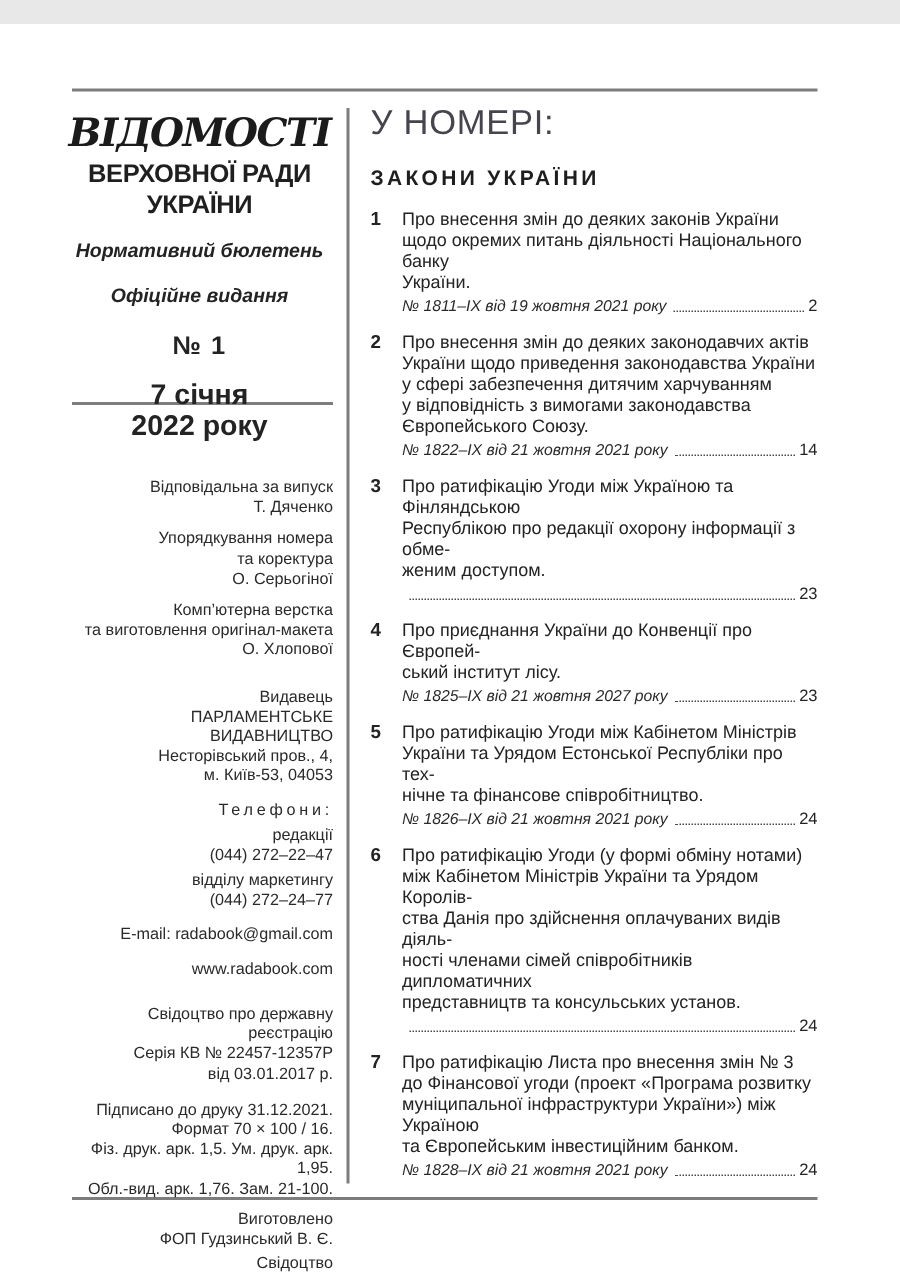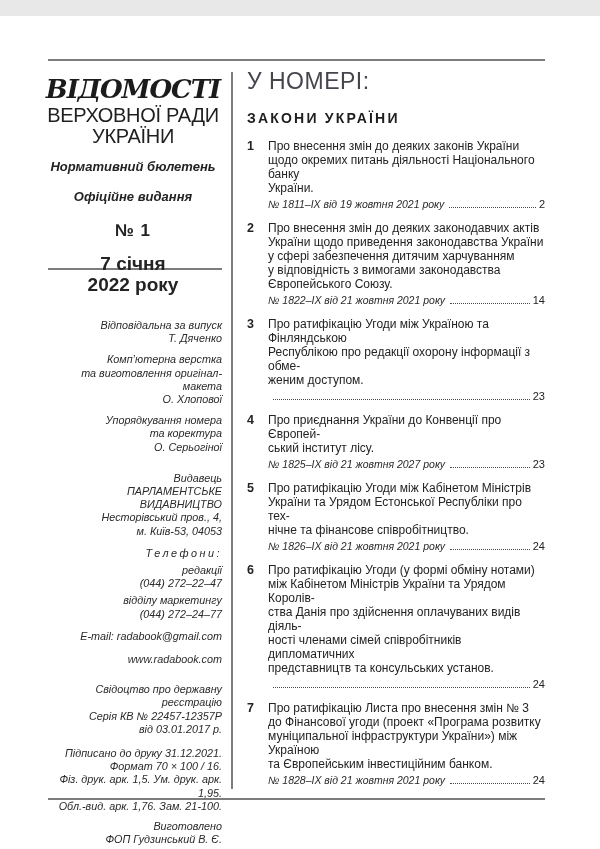--- a/index.html
+++ b/index.html
@@ -17,28 +17,28 @@
 
   .ml{white-space:pre-line;}
 
   
   .left-col{position:absolute;left:44px;top:52px;width:178px;}
   .masthead{text-align:center;}
   .mast-title{
     font-family:"DejaVu Serif",serif;font-style:italic;font-weight:bold;
     font-size:26px;letter-spacing:-1px;margin-top:6px;color:#1b1b1b;
   }
-  .mast-org{font-weight:normal;font-size:20px;line-height:19px;letter-spacing:-0.3px;margin-top:2px;color:#1f1f1f;}
+  .mast-org{font-weight:bold;font-size:17px;line-height:19px;letter-spacing:-0.3px;margin-top:2px;color:#1f1f1f;}
   .mast-bulletin{font-weight:bold;font-style:italic;font-size:13px;margin-top:13px;}
   .mast-edition{font-weight:bold;font-style:italic;font-size:13px;margin-top:15px;}
   .mast-issue{font-weight:bold;font-size:17px;margin-top:17px;letter-spacing:1px;}
   .mast-date{font-weight:bold;font-size:19px;line-height:21px;margin-top:12px;}
 
   .imprint{margin-top:24px;text-align:right;font-size:10.8px;line-height:13.2px;color:#2a2a2a;}
-  .imprint .blk{margin-top:8px;font-style:italic;}
+  .imprint .blk{margin-top:8px;}
   .blk-responsible{margin-top:0 !important;}
   .blk-publisher{margin-top:18px !important;}
   .blk-phones-label{letter-spacing:2.5px;margin-top:9px !important;}
   .blk-phone{margin-top:4px !important;}
   .blk-email{margin-top:9px !important;}
   .blk-website{margin-top:10px !important;}
   .blk-registration{margin-top:17px !important;}
   .blk-print{margin-top:11px !important;}
   .blk-made{margin-top:7px !important;}
   .blk-cert{margin-top:3px !important;}
@@ -76,26 +76,26 @@
       <div class="mast-bulletin">Нормативний бюлетень</div>
       <div class="mast-edition">Офіційне видання</div>
       <div class="mast-issue">№ 1</div>
       <div class="mast-date ml">7 січня
 2022 року</div>
     </div>
 
     <div class="imprint">
       <div class="blk blk-responsible ml">Відповідальна за випуск
 Т. Дяченко</div>
+      <div class="blk ml">Упорядкування номера
+та коректура
+О. Серьогіної</div>
       <div class="blk ml">Комп’ютерна верстка
 та виготовлення оригінал-макета
 О. Хлопової</div>
-      <div class="blk ml">Упорядкування номера
-та коректура
-О. Серьогіної</div>
       <div class="blk blk-publisher ml">Видавець
 ПАРЛАМЕНТСЬКЕ ВИДАВНИЦТВО
 Несторівський пров., 4,
 м. Київ-53, 04053</div>
       <div class="blk blk-phones-label">Телефони:</div>
       <div class="blk blk-phone ml">редакції
 (044) 272–22–47</div>
       <div class="blk blk-phone ml">відділу маркетингу
 (044) 272–24–77</div>
       <div class="blk blk-email">E-mail: radabook@gmail.com</div>

